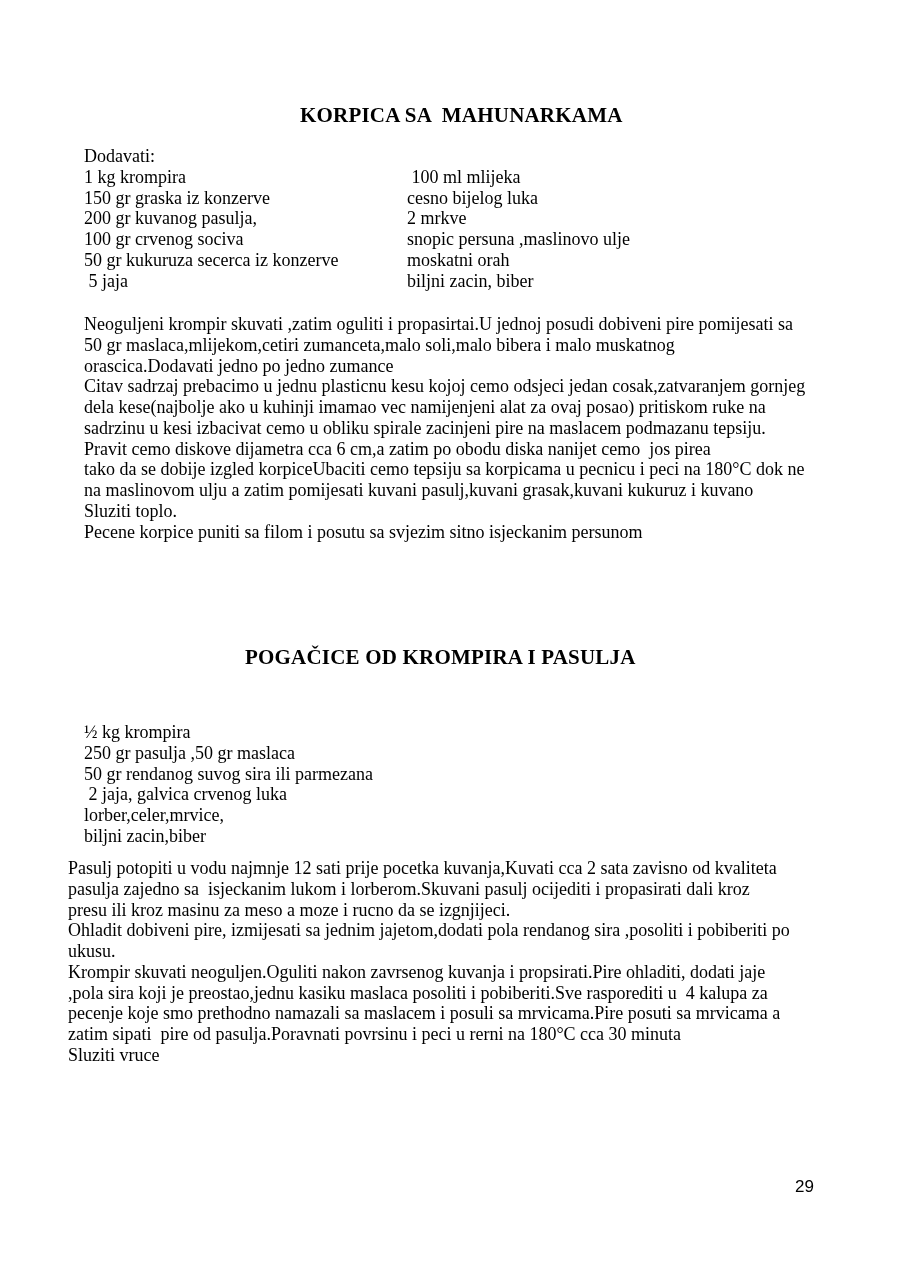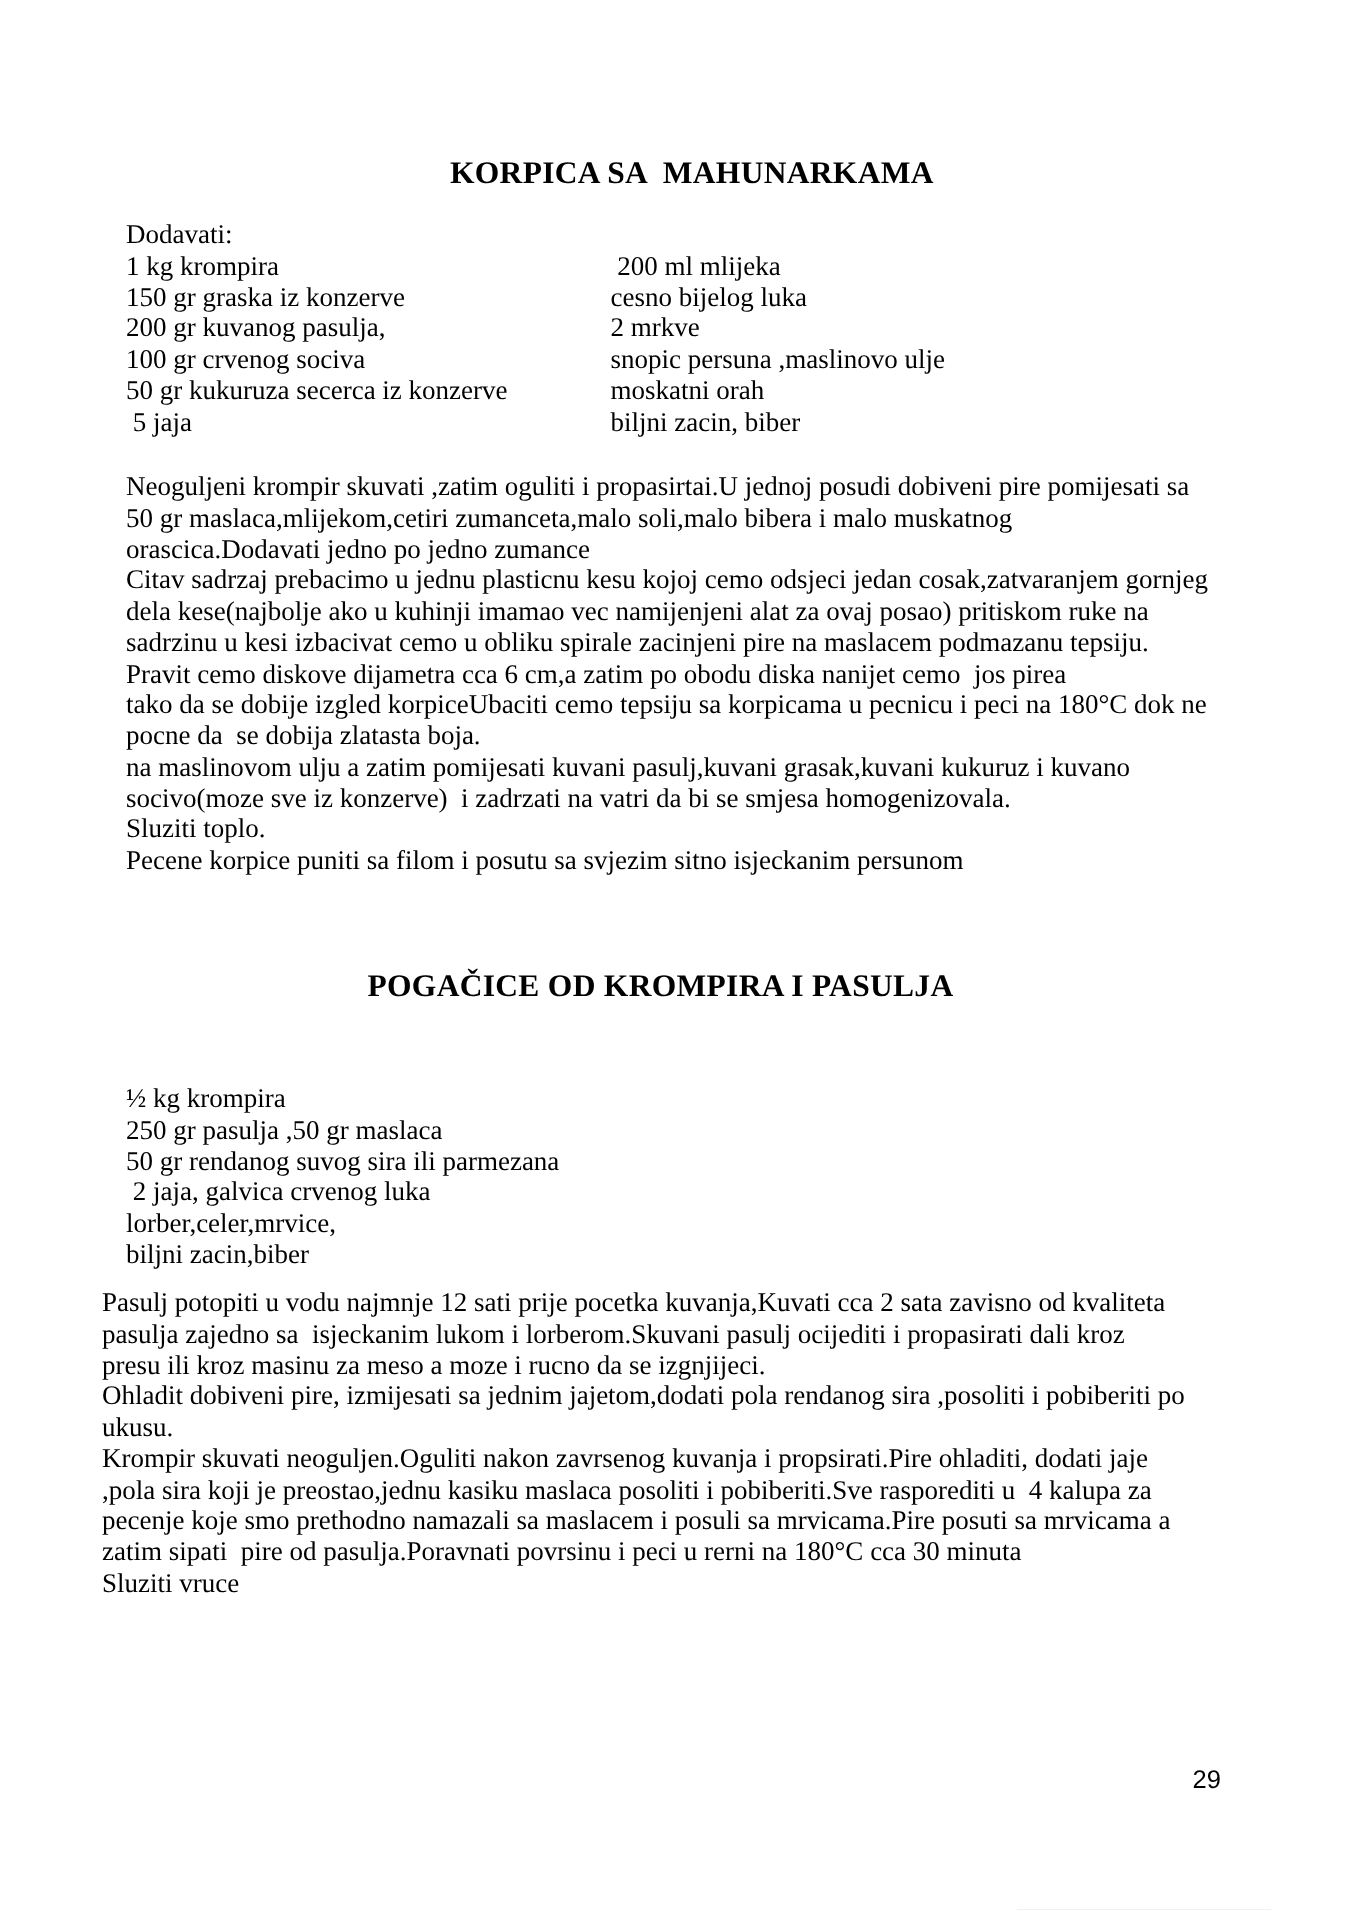--- a/index.html
+++ b/index.html
@@ -60,40 +60,38 @@
   <div class="textblock ing1-left">
       <div class="line">1 kg krompira</div>
       <div class="line">150 gr graska iz konzerve</div>
       <div class="line">200 gr kuvanog pasulja,</div>
       <div class="line">100 gr crvenog sociva</div>
       <div class="line">50 gr kukuruza secerca iz konzerve</div>
       <div class="line"> 5 jaja</div>
     </div>
 
   <div class="textblock ing1-right">
-      <div class="line"> 200 ml mlijeka</div>
+      <div class="line"> 100 ml mlijeka</div>
       <div class="line">cesno bijelog luka</div>
       <div class="line">2 mrkve</div>
       <div class="line">snopic persuna ,maslinovo ulje</div>
       <div class="line">moskatni orah</div>
       <div class="line">biljni zacin, biber</div>
     </div>
 
   <div class="textblock para-1">
       <div class="line">Neoguljeni krompir skuvati ,zatim oguliti i propasirtai.U jednoj posudi dobiveni pire pomijesati sa</div>
       <div class="line">50 gr maslaca,mlijekom,cetiri zumanceta,malo soli,malo bibera i malo muskatnog</div>
       <div class="line">orascica.Dodavati jedno po jedno zumance</div>
       <div class="line">Citav sadrzaj prebacimo u jednu plasticnu kesu kojoj cemo odsjeci jedan cosak,zatvaranjem gornjeg</div>
       <div class="line">dela kese(najbolje ako u kuhinji imamao vec namijenjeni alat za ovaj posao) pritiskom ruke na</div>
       <div class="line">sadrzinu u kesi izbacivat cemo u obliku spirale zacinjeni pire na maslacem podmazanu tepsiju.</div>
       <div class="line">Pravit cemo diskove dijametra cca 6 cm,a zatim po obodu diska nanijet cemo  jos pirea</div>
       <div class="line">tako da se dobije izgled korpiceUbaciti cemo tepsiju sa korpicama u pecnicu i peci na 180°C dok ne</div>
-      <div class="line">pocne da  se dobija zlatasta boja.</div>
       <div class="line">na maslinovom ulju a zatim pomijesati kuvani pasulj,kuvani grasak,kuvani kukuruz i kuvano</div>
-      <div class="line">socivo(moze sve iz konzerve)  i zadrzati na vatri da bi se smjesa homogenizovala.</div>
       <div class="line">Sluziti toplo.</div>
       <div class="line">Pecene korpice puniti sa filom i posutu sa svjezim sitno isjeckanim persunom</div>
     </div>
 
   <h2 class="doc-title title-2">POGAČICE OD KROMPIRA I PASULJA</h2>
 
   <div class="textblock ing2">
       <div class="line">½ kg krompira</div>
       <div class="line">250 gr pasulja ,50 gr maslaca</div>
       <div class="line">50 gr rendanog suvog sira ili parmezana</div>

